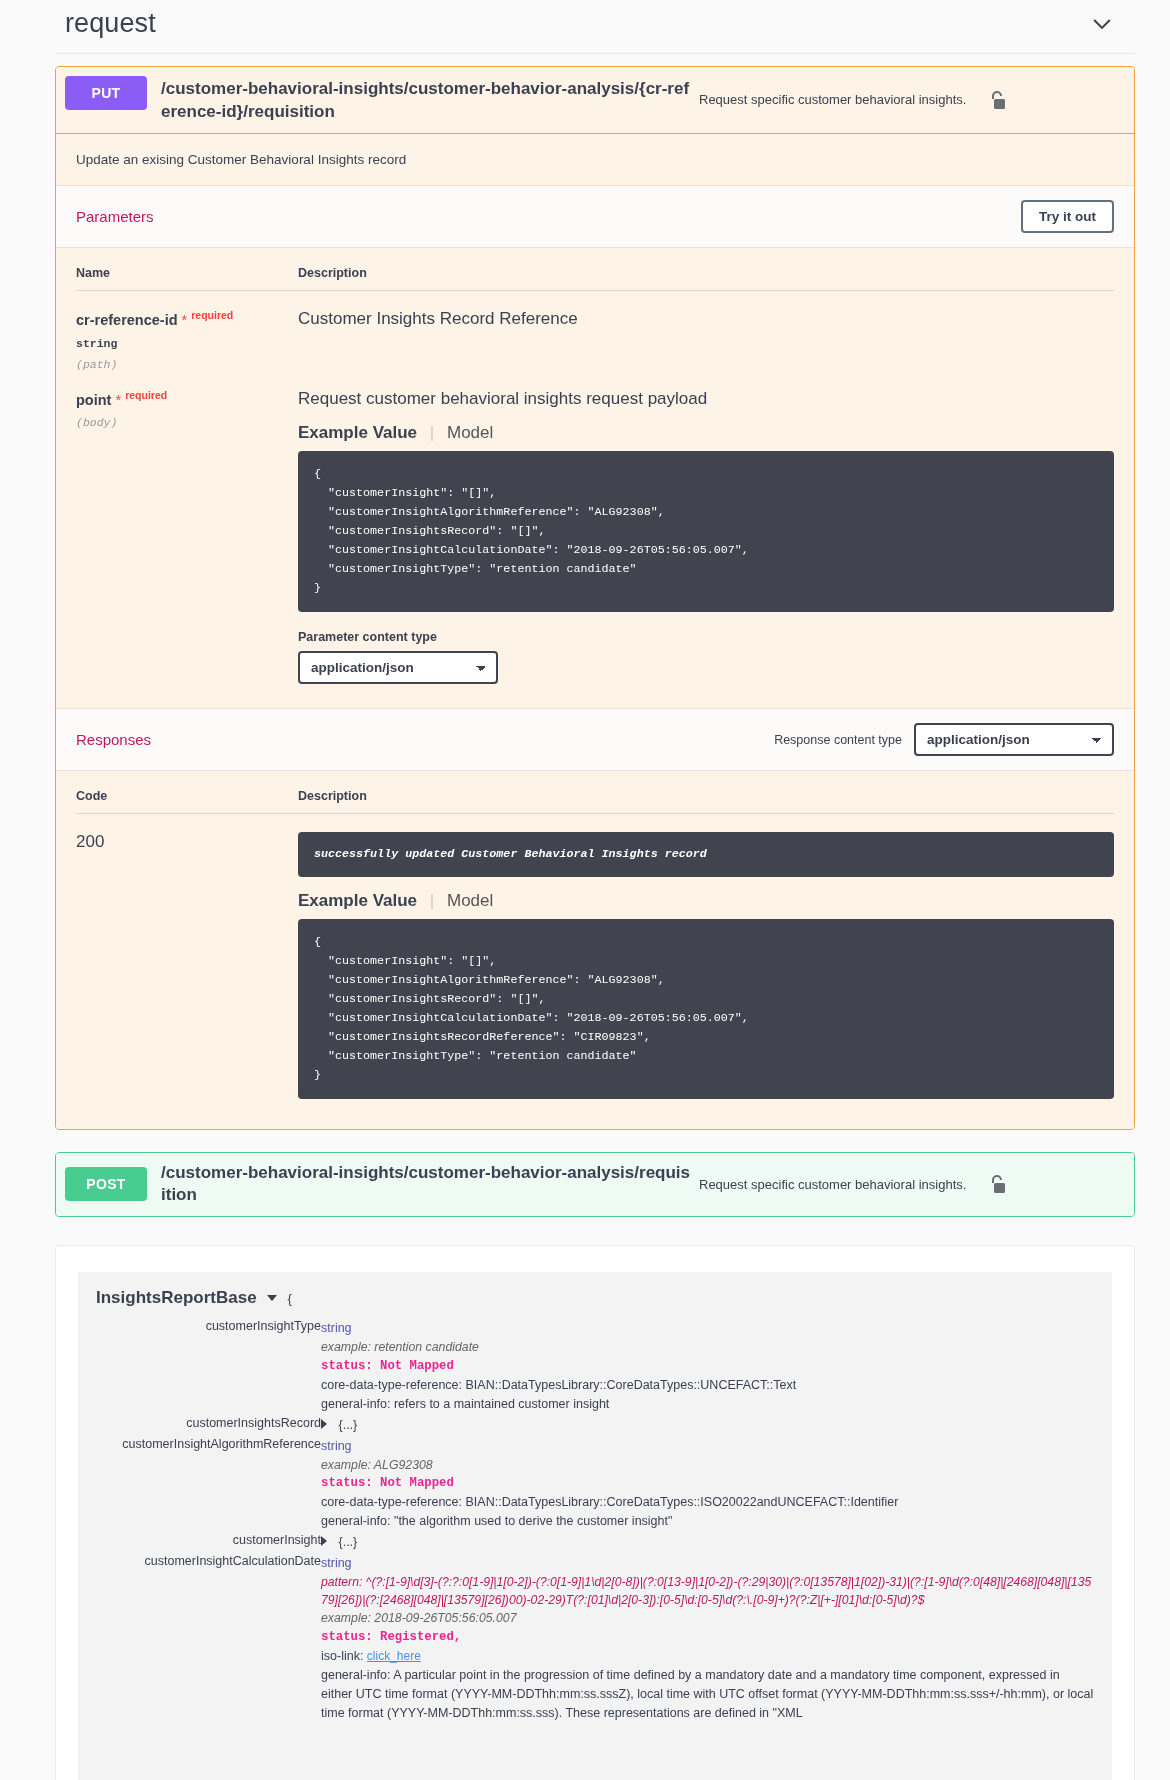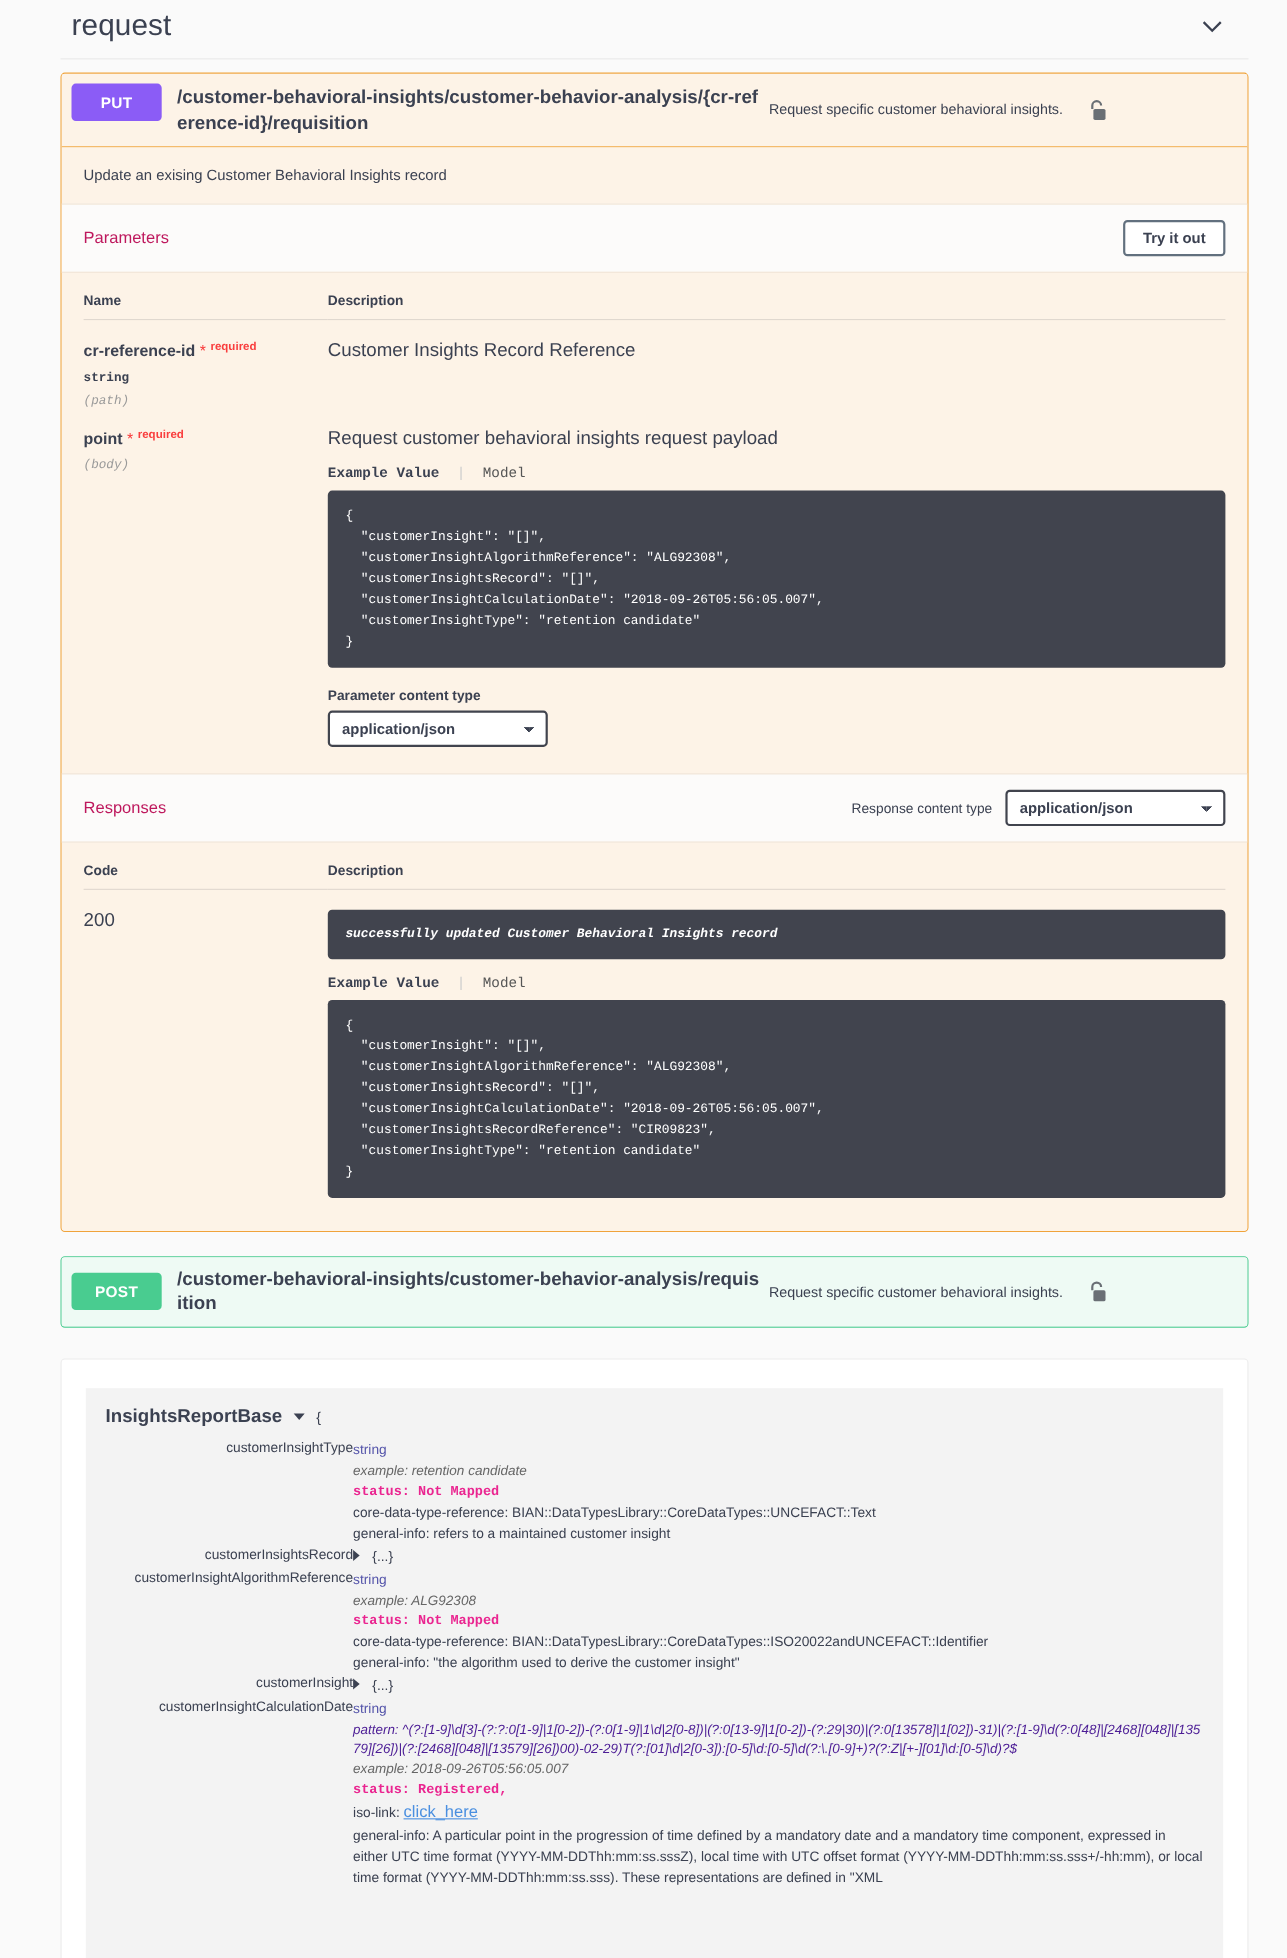--- a/index.html
+++ b/index.html
@@ -119,21 +119,21 @@
   .tbl-pad { padding: 0 20px 24px 20px; }
 
   .col-name { width: 222px; }
   .pname { font-size: 14.5px; font-weight: 700; color: #3b4151; }
   .req-star { color: #f93e3e; font-weight: 400; }
   .req-word { color: #f93e3e; font-size: 10.5px; font-weight: 600; vertical-align: super;}
   .ptype { font-family: "Liberation Mono", monospace; font-size: 11.5px; color: #3b4151; font-weight:700; margin-top: 10px;}
   .pin { font-family: "Liberation Mono", monospace; font-size: 11.5px; color: #999; font-style: italic; margin-top: 8px;}
   .pdesc { font-size: 17px; color: #3b4151; }
 
-  .tabs { margin: 14px 0 8px 0; font-size: 13px; font-family: Liberation Mono, monospace; }
+  .tabs { margin: 14px 0 8px 0; font-size: 17px; }
   .tab-active { font-weight: 700; color: #3b4151; }
   .tab-sep { color: #ccc; margin: 0 8px; }
   .tab-idle { color: #555; }
 
   .code {
     background: #41444e; color: #fff; border-radius: 4px;
     padding: 14px 16px;
     font-family: "Liberation Mono", monospace;
     font-size: 11.7px; line-height: 1.62;
     white-space: pre; overflow: hidden;
@@ -167,23 +167,23 @@
   table.props td { vertical-align: top; padding: 1px 0 1px 0;}
   td.prop-key {
     font-size: 12.5px; color: #3b4151; text-align: right;
     padding-right: 14px; width: 225px; white-space: nowrap;
   }
   td.prop-val { font-size: 12.5px; color: #3b4151; line-height: 1.52; }
   .t-string { color: #55a; font-size: 12.5px; }
   .t-example { font-style: italic; color: #666; font-size: 12.3px; }
   .t-status { font-family: "Liberation Mono", monospace; font-weight: 700; color: #ea2590; font-size: 12.3px; }
   .t-plain { color: #3b4151; font-size: 12.5px; }
-  .t-link { color: #4a8fe0; font-size: 15px;}
+  .t-link { color: #4a8fe0; font-size: 12px;}
   .braces { color: #3b4151; font-size: 12.5px; }
-  .pattern { font-style: italic; color: #4c1d95; font-size: 12.2px; word-break: break-all; line-height:1.5; }
+  .pattern { font-style: italic; color: #be185d; font-size: 12.2px; word-break: break-all; line-height:1.5; }
   .collapsed-row { padding-top: 4px; }
 </style>
 </head>
 <body>
 
 <div class="page">
 
   <div class="section-block">
     <div class="section-head">
       <span class="section-title">request</span>

